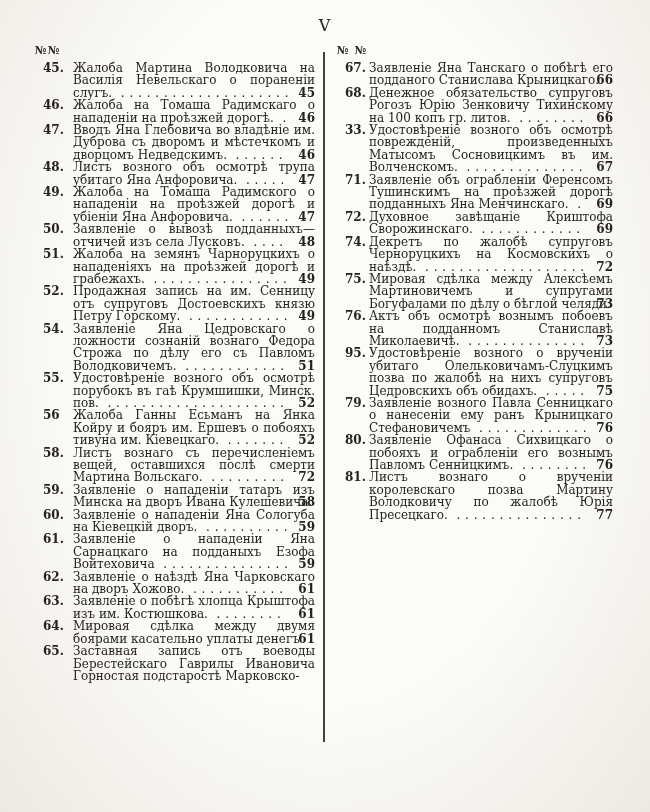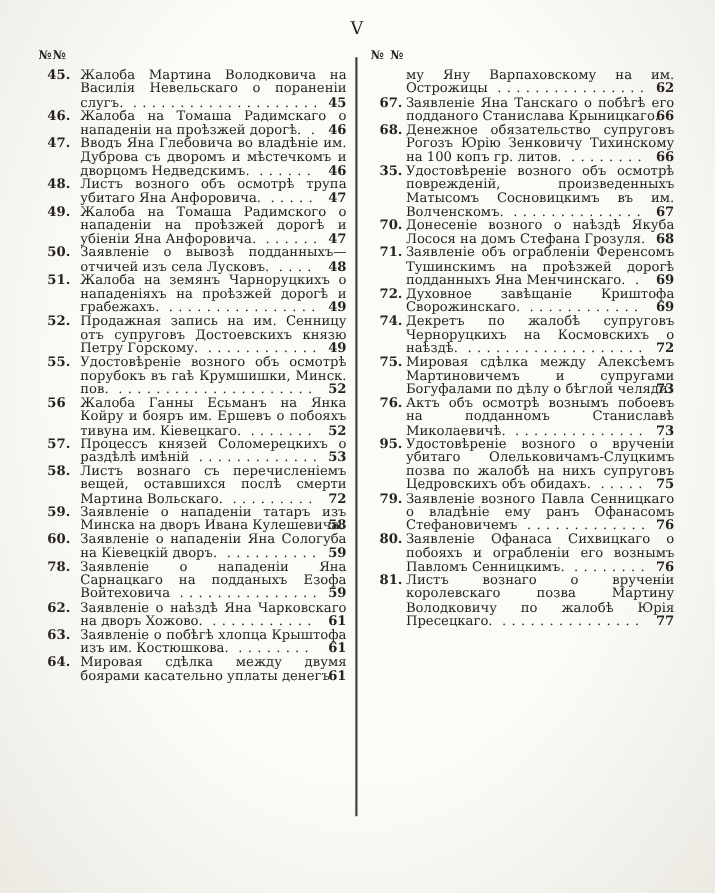--- a/index.html
+++ b/index.html
@@ -63,39 +63,38 @@
 
 <div class="col" id="col-left">
     <div class="entry"><span class="enum">45.</span><span class="etext">Жалоба Мартина Володковича на Василія Невельскаго о пораненіи слугъ.</span><span class="leader"> &nbsp;.&nbsp;.&nbsp;.&nbsp;.&nbsp;.&nbsp;.&nbsp;.&nbsp;.&nbsp;.&nbsp;.&nbsp;.&nbsp;.&nbsp;.&nbsp;.&nbsp;.&nbsp;.&nbsp;.&nbsp;.&nbsp;.&nbsp;.</span><span class="epage">45</span></div>
     <div class="entry"><span class="enum">46.</span><span class="etext">Жалоба на Томаша Радимскаго о нападеніи на проѣзжей дорогѣ.</span><span class="leader"> &nbsp;.</span><span class="epage">46</span></div>
     <div class="entry"><span class="enum">47.</span><span class="etext">Вводъ Яна Глебовича во владѣніе им. Дуброва съ дворомъ и мѣстечкомъ и дворцомъ Недведскимъ.</span><span class="leader"> &nbsp;.&nbsp;.&nbsp;.&nbsp;.&nbsp;.&nbsp;.</span><span class="epage">46</span></div>
     <div class="entry"><span class="enum">48.</span><span class="etext">Листъ возного объ осмотрѣ трупа убитаго Яна Анфоровича.</span><span class="leader"> &nbsp;.&nbsp;.&nbsp;.&nbsp;.&nbsp;.</span><span class="epage">47</span></div>
     <div class="entry"><span class="enum">49.</span><span class="etext">Жалоба на Томаша Радимского о нападеніи на проѣзжей дорогѣ и убіеніи Яна Анфоровича.</span><span class="leader"> &nbsp;.&nbsp;.&nbsp;.&nbsp;.&nbsp;.&nbsp;.</span><span class="epage">47</span></div>
     <div class="entry"><span class="enum">50.</span><span class="etext">Заявленіе о вывозѣ подданныхъ—отчичей изъ села Лусковъ.</span><span class="leader"> &nbsp;.&nbsp;.&nbsp;.&nbsp;.</span><span class="epage">48</span></div>
     <div class="entry"><span class="enum">51.</span><span class="etext">Жалоба на земянъ Чарноруцкихъ о нападеніяхъ на проѣзжей дорогѣ и грабежахъ.</span><span class="leader"> &nbsp;.&nbsp;.&nbsp;.&nbsp;.&nbsp;.&nbsp;.&nbsp;.&nbsp;.&nbsp;.&nbsp;.&nbsp;.&nbsp;.&nbsp;.&nbsp;.&nbsp;.&nbsp;.</span><span class="epage">49</span></div>
     <div class="entry"><span class="enum">52.</span><span class="etext">Продажная запись на им. Сенницу отъ супруговъ Достоевскихъ князю Петру Горскому.</span><span class="leader"> &nbsp;.&nbsp;.&nbsp;.&nbsp;.&nbsp;.&nbsp;.&nbsp;.&nbsp;.&nbsp;.&nbsp;.&nbsp;.&nbsp;.</span><span class="epage">49</span></div>
+    <div class="entry"><span class="enum">54.</span><span class="etext">Заявленіе Яна Цедровскаго о ложности сознаній вознаго Федора Строжа по дѣлу его съ Павломъ Володковичемъ.</span><span class="leader"> &nbsp;.&nbsp;.&nbsp;.&nbsp;.&nbsp;.&nbsp;.&nbsp;.&nbsp;.&nbsp;.&nbsp;.&nbsp;.&nbsp;.</span><span class="epage">51</span></div>
     <div class="entry"><span class="enum">55.</span><span class="etext">Удостовѣреніе возного объ осмотрѣ порубокъ въ гаѣ Крумшишки, Минск. пов.</span><span class="leader"> &nbsp;.&nbsp;.&nbsp;.&nbsp;.&nbsp;.&nbsp;.&nbsp;.&nbsp;.&nbsp;.&nbsp;.&nbsp;.&nbsp;.&nbsp;.&nbsp;.&nbsp;.&nbsp;.&nbsp;.&nbsp;.&nbsp;.&nbsp;.&nbsp;.</span><span class="epage">52</span></div>
     <div class="entry"><span class="enum">56</span><span class="etext">Жалоба Ганны Есьманъ на Янка Койру и бояръ им. Ершевъ о побояхъ тивуна им. Кіевецкаго.</span><span class="leader"> &nbsp;.&nbsp;.&nbsp;.&nbsp;.&nbsp;.&nbsp;.&nbsp;.</span><span class="epage">52</span></div>
-    <div class="entry"><span class="enum">57.</span><span class="etext">Процессъ князей Соломерецкихъ о раздѣлѣ имѣній</span><span class="leader"> &nbsp;.&nbsp;.&nbsp;.&nbsp;.&nbsp;.&nbsp;.&nbsp;.&nbsp;.&nbsp;.&nbsp;.&nbsp;.&nbsp;.&nbsp;.</span><span class="epage">53</span></div>
     <div class="entry"><span class="enum">58.</span><span class="etext">Листъ вознаго съ перечисленіемъ вещей, оставшихся послѣ смерти Мартина Вольскаго.</span><span class="leader"> &nbsp;.&nbsp;.&nbsp;.&nbsp;.&nbsp;.&nbsp;.&nbsp;.&nbsp;.&nbsp;.</span><span class="epage">72</span></div>
     <div class="entry"><span class="enum">59.</span><span class="etext">Заявленіе о нападеніи татаръ изъ Минска на дворъ Ивана Кулешевича.</span><span class="leader"> </span><span class="epage">58</span></div>
     <div class="entry"><span class="enum">60.</span><span class="etext">Заявленіе о нападеніи Яна Сологуба на Кіевецкій дворъ.</span><span class="leader"> &nbsp;.&nbsp;.&nbsp;.&nbsp;.&nbsp;.&nbsp;.&nbsp;.&nbsp;.&nbsp;.&nbsp;.</span><span class="epage">59</span></div>
-    <div class="entry"><span class="enum">78.</span><span class="etext">Заявленіе о нападеніи Яна Сарнацкаго на подданыхъ Езофа Войтеховича</span><span class="leader"> &nbsp;.&nbsp;.&nbsp;.&nbsp;.&nbsp;.&nbsp;.&nbsp;.&nbsp;.&nbsp;.&nbsp;.&nbsp;.&nbsp;.&nbsp;.&nbsp;.&nbsp;.</span><span class="epage">59</span></div>
+    <div class="entry"><span class="enum">61.</span><span class="etext">Заявленіе о нападеніи Яна Сарнацкаго на подданыхъ Езофа Войтеховича</span><span class="leader"> &nbsp;.&nbsp;.&nbsp;.&nbsp;.&nbsp;.&nbsp;.&nbsp;.&nbsp;.&nbsp;.&nbsp;.&nbsp;.&nbsp;.&nbsp;.&nbsp;.&nbsp;.</span><span class="epage">59</span></div>
     <div class="entry"><span class="enum">62.</span><span class="etext">Заявленіе о наѣздѣ Яна Чарковскаго на дворъ Хожово.</span><span class="leader"> &nbsp;.&nbsp;.&nbsp;.&nbsp;.&nbsp;.&nbsp;.&nbsp;.&nbsp;.&nbsp;.&nbsp;.&nbsp;.</span><span class="epage">61</span></div>
     <div class="entry"><span class="enum">63.</span><span class="etext">Заявленіе о побѣгѣ хлопца Крыштофа изъ им. Костюшкова.</span><span class="leader"> &nbsp;.&nbsp;.&nbsp;.&nbsp;.&nbsp;.&nbsp;.&nbsp;.&nbsp;.</span><span class="epage">61</span></div>
     <div class="entry"><span class="enum">64.</span><span class="etext">Мировая сдѣлка между двумя боярами касательно уплаты денегъ</span><span class="leader"> </span><span class="epage">61</span></div>
+    <div class="entry"><span class="enum">65.</span><span class="etext">Заставная запись отъ воеводы Берестейскаго Гаврилы Ивановича Горностая подстаростѣ Марковско-</span></div>
   </div>
 <div class="col" id="col-right">
-    <div class="entry"><span class="enum"></span><span class="etext">му Яну Варпаховскому на им. Острожицы</span><span class="leader"> &nbsp;.&nbsp;.&nbsp;.&nbsp;.&nbsp;.&nbsp;.&nbsp;.&nbsp;.&nbsp;.&nbsp;.&nbsp;.&nbsp;.&nbsp;.&nbsp;.&nbsp;.&nbsp;.</span><span class="epage">62</span></div>
     <div class="entry"><span class="enum">67.</span><span class="etext">Заявленіе Яна Танскаго о побѣгѣ его подданого Станислава Крыницкаго.</span><span class="leader"> </span><span class="epage">66</span></div>
     <div class="entry"><span class="enum">68.</span><span class="etext">Денежное обязательство супруговъ Рогозъ Юрію Зенковичу Тихинскому на 100 копъ гр. литов.</span><span class="leader"> &nbsp;.&nbsp;.&nbsp;.&nbsp;.&nbsp;.&nbsp;.&nbsp;.&nbsp;.</span><span class="epage">66</span></div>
-    <div class="entry"><span class="enum">35.</span><span class="etext">Удостовѣреніе возного объ осмотрѣ поврежденій, произведенныхъ Матысомъ Сосновицкимъ въ им. Волченскомъ.</span><span class="leader"> &nbsp;.&nbsp;.&nbsp;.&nbsp;.&nbsp;.&nbsp;.&nbsp;.&nbsp;.&nbsp;.&nbsp;.&nbsp;.&nbsp;.&nbsp;.&nbsp;.</span><span class="epage">67</span></div>
-    <div class="entry"><span class="enum">70.</span><span class="etext">Донесеніе возного о наѣздѣ Якуба Лосося на домъ Стефана Грозуля.</span><span class="leader"> </span><span class="epage">68</span></div>
+    <div class="entry"><span class="enum">33.</span><span class="etext">Удостовѣреніе возного объ осмотрѣ поврежденій, произведенныхъ Матысомъ Сосновицкимъ въ им. Волченскомъ.</span><span class="leader"> &nbsp;.&nbsp;.&nbsp;.&nbsp;.&nbsp;.&nbsp;.&nbsp;.&nbsp;.&nbsp;.&nbsp;.&nbsp;.&nbsp;.&nbsp;.&nbsp;.</span><span class="epage">67</span></div>
     <div class="entry"><span class="enum">71.</span><span class="etext">Заявленіе объ ограбленіи Ференсомъ Тушинскимъ на проѣзжей дорогѣ подданныхъ Яна Менчинскаго.</span><span class="leader"> &nbsp;.</span><span class="epage">69</span></div>
     <div class="entry"><span class="enum">72.</span><span class="etext">Духовное завѣщаніе Криштофа Сворожинскаго.</span><span class="leader"> &nbsp;.&nbsp;.&nbsp;.&nbsp;.&nbsp;.&nbsp;.&nbsp;.&nbsp;.&nbsp;.&nbsp;.&nbsp;.&nbsp;.</span><span class="epage">69</span></div>
     <div class="entry"><span class="enum">74.</span><span class="etext">Декретъ по жалобѣ супруговъ Черноруцкихъ на Космовскихъ о наѣздѣ.</span><span class="leader"> &nbsp;.&nbsp;.&nbsp;.&nbsp;.&nbsp;.&nbsp;.&nbsp;.&nbsp;.&nbsp;.&nbsp;.&nbsp;.&nbsp;.&nbsp;.&nbsp;.&nbsp;.&nbsp;.&nbsp;.&nbsp;.&nbsp;.</span><span class="epage">72</span></div>
     <div class="entry"><span class="enum">75.</span><span class="etext">Мировая сдѣлка между Алексѣемъ Мартиновичемъ и супругами Богуфалами по дѣлу о бѣглой челяди.</span><span class="leader"> </span><span class="epage">73</span></div>
     <div class="entry"><span class="enum">76.</span><span class="etext">Актъ объ осмотрѣ вознымъ побоевъ на подданномъ Станиславѣ Миколаевичѣ.</span><span class="leader"> &nbsp;.&nbsp;.&nbsp;.&nbsp;.&nbsp;.&nbsp;.&nbsp;.&nbsp;.&nbsp;.&nbsp;.&nbsp;.&nbsp;.&nbsp;.&nbsp;.</span><span class="epage">73</span></div>
     <div class="entry"><span class="enum">95.</span><span class="etext">Удостовѣреніе возного о врученіи убитаго Олельковичамъ-Слуцкимъ позва по жалобѣ на нихъ супруговъ Цедровскихъ объ обидахъ.</span><span class="leader"> &nbsp;.&nbsp;.&nbsp;.&nbsp;.&nbsp;.</span><span class="epage">75</span></div>
-    <div class="entry"><span class="enum">79.</span><span class="etext">Заявленіе возного Павла Сенницкаго о владѣніе ему ранъ Офанасомъ Стефановичемъ</span><span class="leader"> &nbsp;.&nbsp;.&nbsp;.&nbsp;.&nbsp;.&nbsp;.&nbsp;.&nbsp;.&nbsp;.&nbsp;.&nbsp;.&nbsp;.&nbsp;.</span><span class="epage">76</span></div>
+    <div class="entry"><span class="enum">79.</span><span class="etext">Заявленіе возного Павла Сенницкаго о нанесеніи ему ранъ Крыницкаго Стефановичемъ</span><span class="leader"> &nbsp;.&nbsp;.&nbsp;.&nbsp;.&nbsp;.&nbsp;.&nbsp;.&nbsp;.&nbsp;.&nbsp;.&nbsp;.&nbsp;.&nbsp;.</span><span class="epage">76</span></div>
     <div class="entry"><span class="enum">80.</span><span class="etext">Заявленіе Офанаса Сихвицкаго о побояхъ и ограбленіи его вознымъ Павломъ Сенницкимъ.</span><span class="leader"> &nbsp;.&nbsp;.&nbsp;.&nbsp;.&nbsp;.&nbsp;.&nbsp;.&nbsp;.</span><span class="epage">76</span></div>
     <div class="entry"><span class="enum">81.</span><span class="etext">Листъ вознаго о врученіи королевскаго позва Мартину Володковичу по жалобѣ Юрія Пресецкаго.</span><span class="leader"> &nbsp;.&nbsp;.&nbsp;.&nbsp;.&nbsp;.&nbsp;.&nbsp;.&nbsp;.&nbsp;.&nbsp;.&nbsp;.&nbsp;.&nbsp;.&nbsp;.&nbsp;.</span><span class="epage">77</span></div>
   </div>
 
 </body></html>

